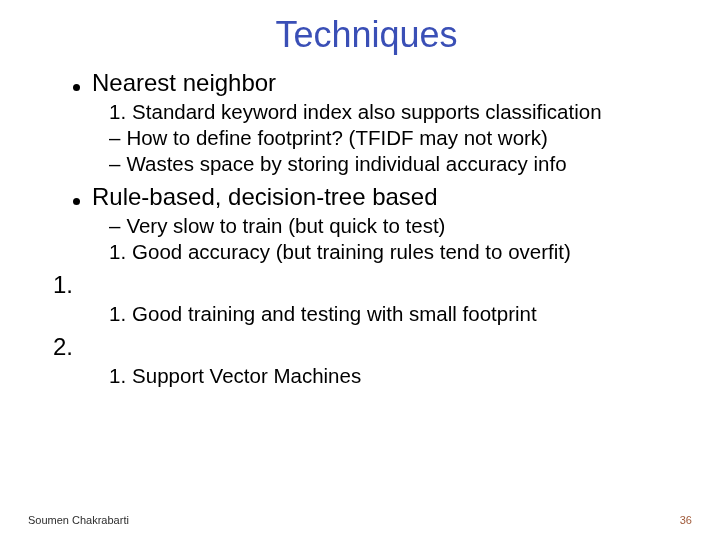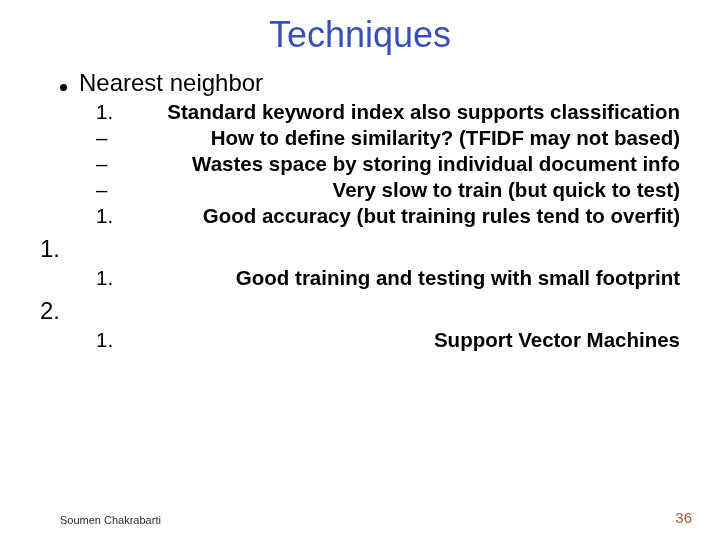--- a/index.html
+++ b/index.html
@@ -11,32 +11,32 @@
     font-family: Verdana, Geneva, sans-serif;
     color: #000;
     overflow: hidden;
     position: relative;
   }
   .slide {
     width: 720px;
     height: 540px;
     position: relative;
     box-sizing: border-box;
+    padding-left: 13px;
   }
   .title {
     color: #3a4fb6;
     font-size: 36px;
     text-align: center;
     padding-top: 14px;
     padding-bottom: 6px;
     font-weight: 400;
   }
   .content {
     padding: 0 40px 0 60px;
-    text-align: right;
   }
   .bullet-row {
     display: flex;
     align-items: baseline;
     margin-top: 6px;
   }
   .bullet-dot {
     width: 7px;
     height: 7px;
     background: #000;
@@ -68,35 +68,33 @@
     margin-right: 6px;
   }
   .l1-num {
     font-size: 24px;
     line-height: 1.25;
     margin-top: 6px;
     margin-left: 0;
   }
   .indent-text {
     flex: 1;
-    font-weight: bold;
   }
   .footer-left {
     position: absolute;
     left: 28px;
     bottom: 14px;
     font-size: 11px;
     color: #2d2d2d;
-    margin-left: 32px;
   }
   .footer-right {
     position: absolute;
     right: 28px;
     bottom: 14px;
-    font-size: 15px;
+    font-size: 11px;
     color: #a05a3a;
     text-align: right;
   }
 </style>
 </head>
 <body>
 
 <div class="slide">
 
   <div class="title">Techniques</div>
@@ -107,28 +105,32 @@
       <div class="bullet-dot"></div>
       <div class="l1">Nearest neighbor</div>
     </div>
     <div class="sub">
       <div class="l2 num-row">
         <span class="num-label">1.</span>
         <span class="indent-text">Standard keyword index also supports classification</span>
       </div>
       <div class="l2 num-row">
         <span class="dash">–</span>
-        <span class="indent-text">How to define similarity? (TFIDF may not based)</span>
+        <span class="indent-text">How to define footprint? (TFIDF may not work)</span>
       </div>
       <div class="l2 num-row">
         <span class="dash">–</span>
-        <span class="indent-text">Wastes space by storing individual document info</span>
+        <span class="indent-text">Wastes space by storing individual accuracy info</span>
       </div>
     </div>
 
+    <div class="bullet-row">
+      <div class="bullet-dot"></div>
+      <div class="l1">Rule-based, decision-tree based</div>
+    </div>
     <div class="sub">
       <div class="l2 num-row">
         <span class="dash">–</span>
         <span class="indent-text">Very slow to train (but quick to test)</span>
       </div>
       <div class="l2 num-row">
         <span class="num-label">1.</span>
         <span class="indent-text">Good accuracy (but training rules tend to overfit)</span>
       </div>
     </div>

